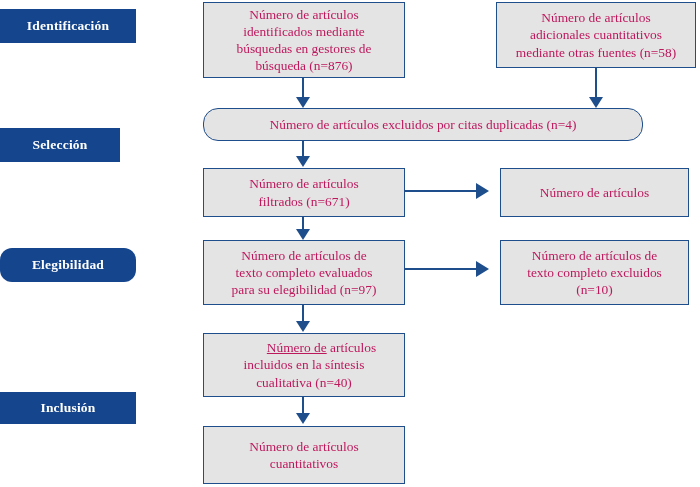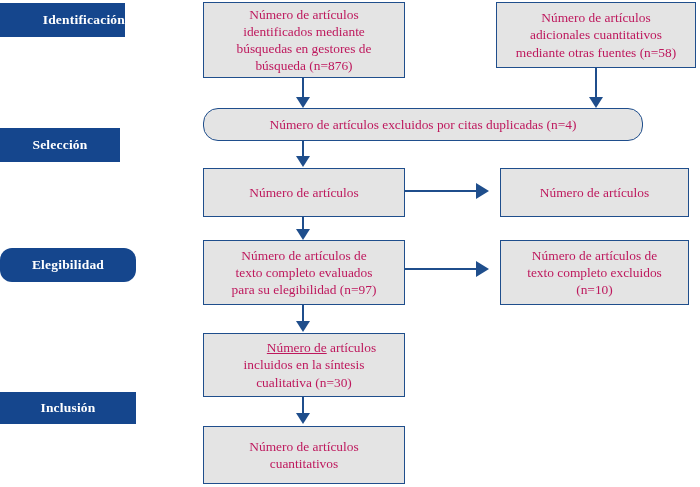--- a/index.html
+++ b/index.html
@@ -88,21 +88,21 @@
     border-top: 8px solid transparent;
     border-bottom: 8px solid transparent;
     border-left: 13px solid #1F4E8C;
   }
 </style>
 </head>
 <body>
 
 <div id="canvas">
 
-  <div class="stage-label" style="left:0px; top:3px; width:125px; height:34px;justify-content:flex-end;">
+  <div class="stage-label" style="left:0px; top:9px; width:136px; height:34px;">
     <span>Identificación</span>
   </div>
 
   <div class="stage-label" style="left:0px; top:128px; width:120px; height:34px;">
     <span>Selección</span>
   </div>
 
   <div class="stage-label" style="left:0px; top:248px; width:136px; height:34px;border-radius:12px;">
     <span>Elegibilidad</span>
   </div>
@@ -137,20 +137,21 @@
   <div class="flow-box wide-bar" style="left:203px; top:108px; width:440px; height:33px;border-radius:15px;">
     <span class="txt">Número de artículos excluidos por citas duplicadas (n=4)</span>
   </div>
 
   <div class="v-line" style="left:302px; top:141px; width:2px; height:17px;"></div>
   <div class="v-arrow-head" style="left:296px; top:156px;"></div>
 
   <div class="flow-box" style="left:203px; top:168px; width:202px; height:49px;">
     <span class="txt">
       <span>Número de artículos</span><br>
+      <span>filtrados (n=671)</span>
     </span>
   </div>
 
   <div class="flow-box" style="left:500px; top:168px; width:189px; height:49px;">
     <span class="txt">
       <span>Número de artículos</span><br>
     </span>
   </div>
 
   <div class="h-line" style="left:405px; top:190px; width:72px;"></div>
@@ -178,21 +179,21 @@
   <div class="h-line" style="left:405px; top:268px; width:72px;"></div>
   <div class="h-arrow-head" style="left:476px; top:261px;"></div>
 
   <div class="v-line" style="left:302px; top:305px; width:2px; height:17px;"></div>
   <div class="v-arrow-head" style="left:296px; top:321px;"></div>
 
   <div class="flow-box" style="left:203px; top:333px; width:202px; height:64px;">
     <span class="txt">
       <span class="underline-head">Número de</span><span> artículos</span><br>
       <span>incluidos en la síntesis</span><br>
-      <span>cualitativa (n=30)</span>
+      <span>cualitativa (n=40)</span>
     </span>
   </div>
 
   <div class="v-line" style="left:302px; top:397px; width:2px; height:17px;"></div>
   <div class="v-arrow-head" style="left:296px; top:413px;"></div>
 
   <div class="flow-box" style="left:203px; top:426px; width:202px; height:58px;">
     <span class="txt">
       <span>Número de artículos</span><br>
       <span>cuantitativos</span>

